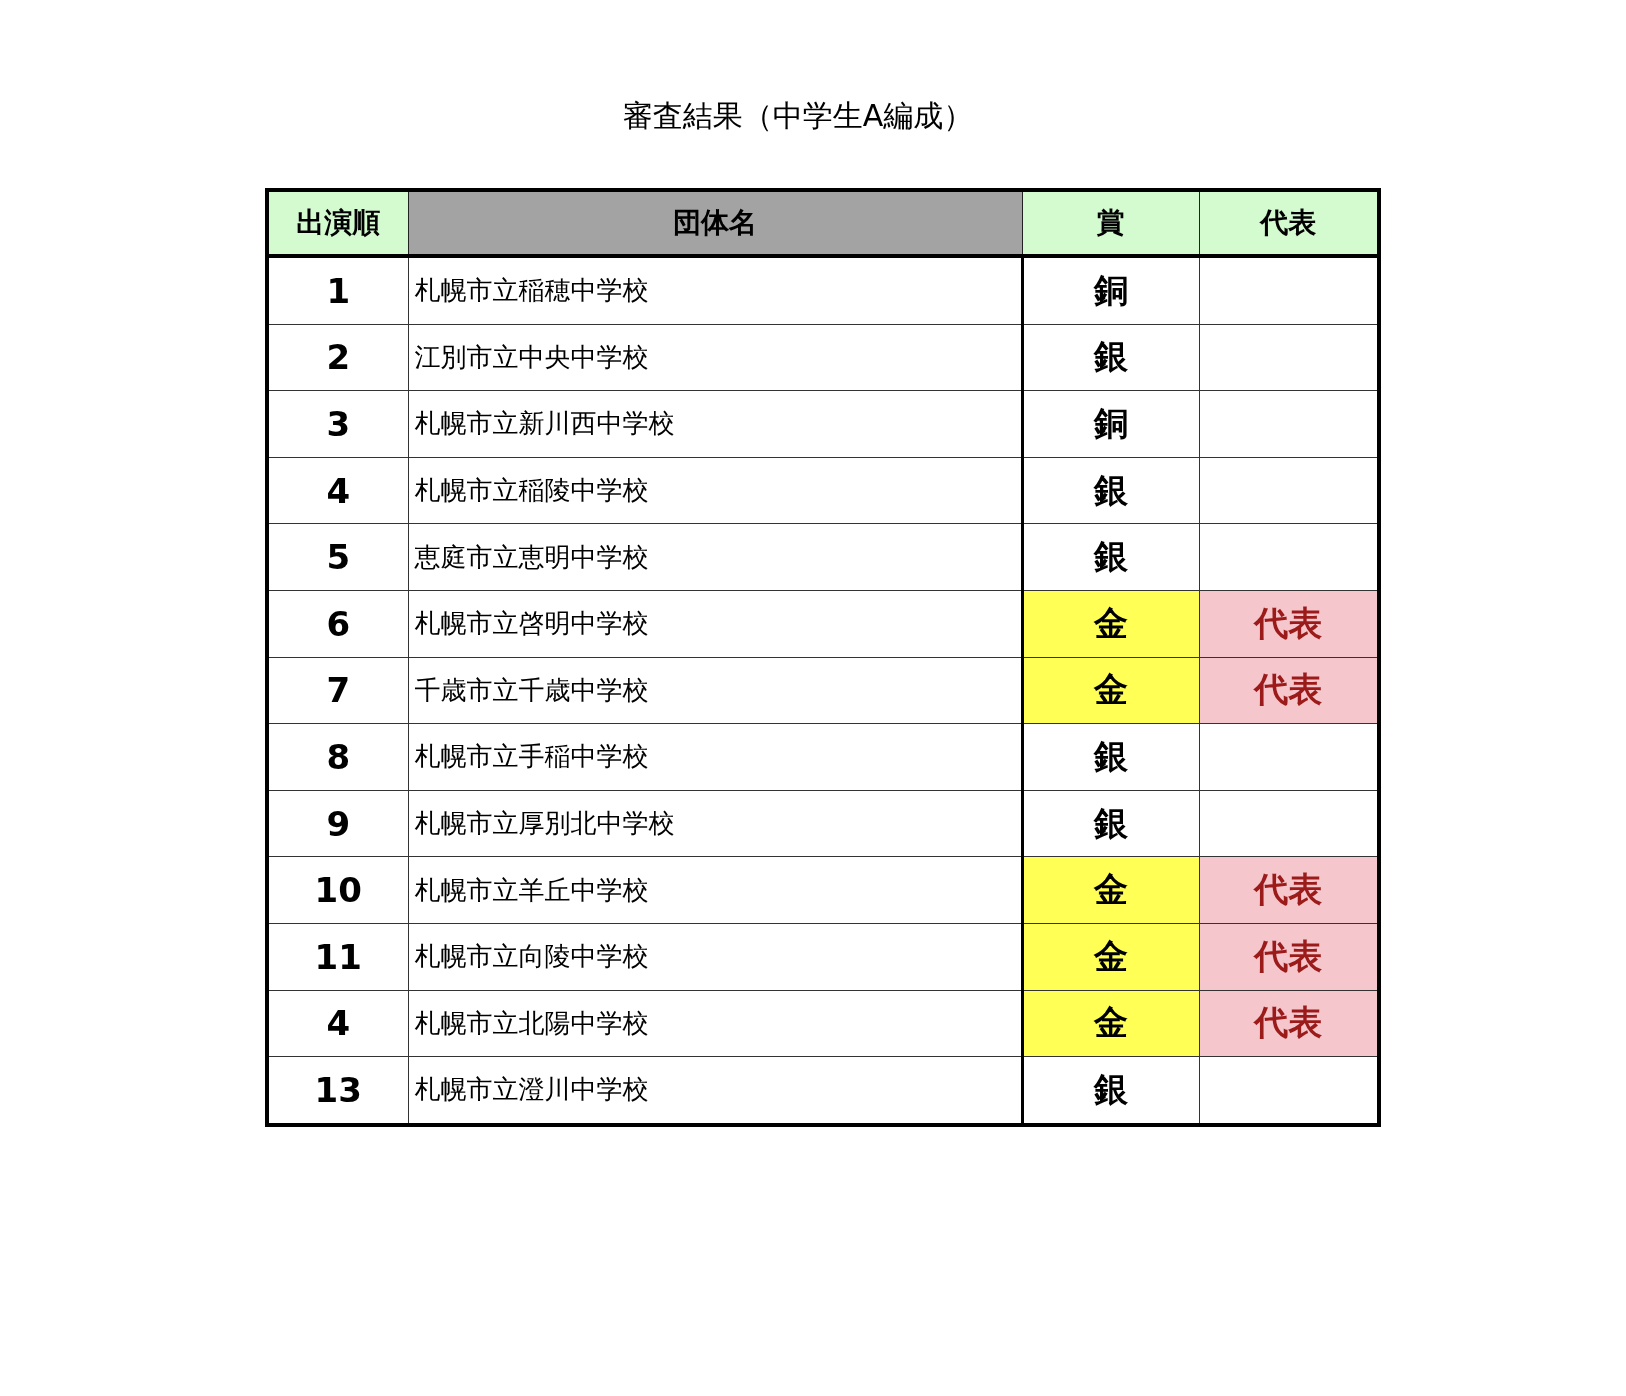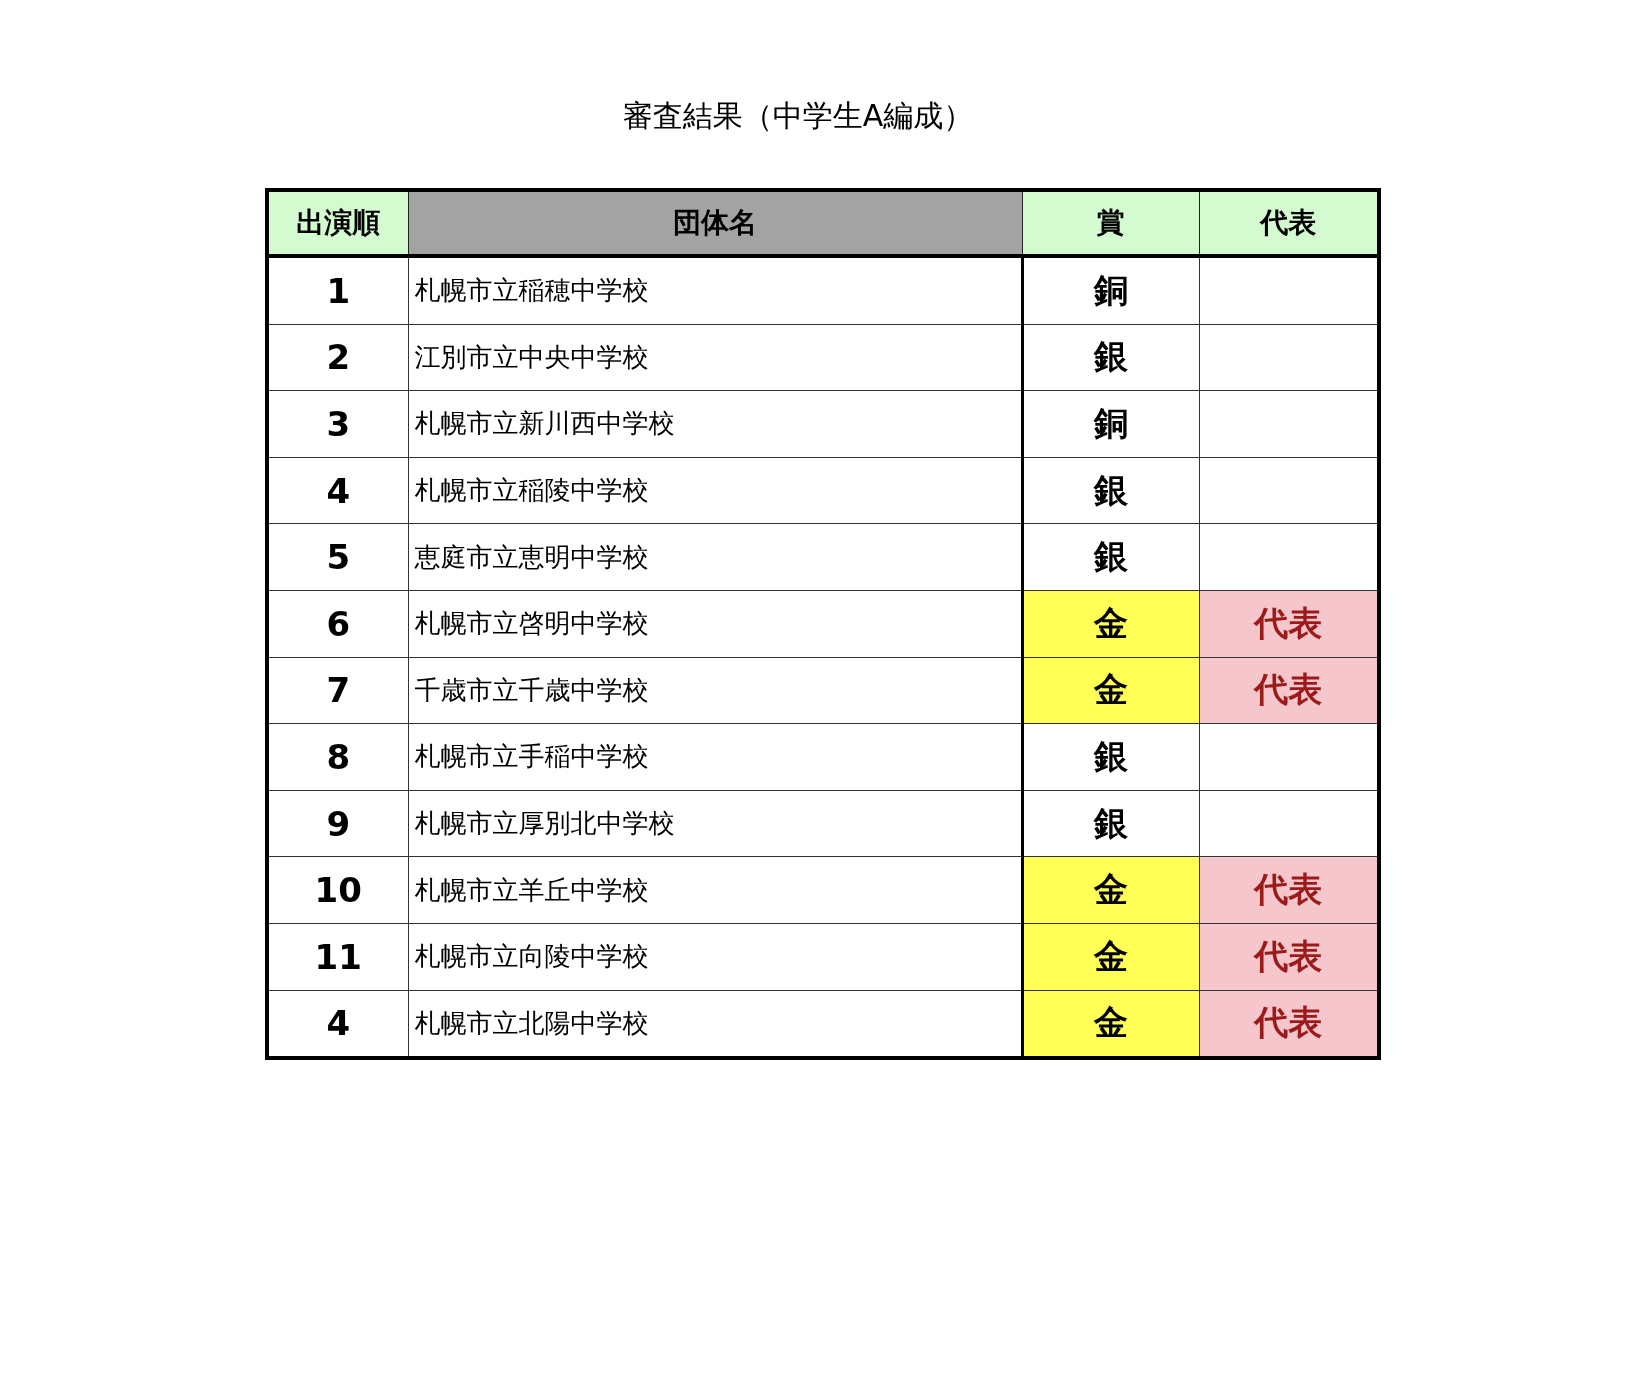--- a/index.html
+++ b/index.html
@@ -169,14 +169,20 @@
         <td class="name">札幌市立向陵中学校</td>
         <td class="prize gold" style="background: rgb(255, 255, 85);">金</td>
         <td class="rep rep-yes" style="background: rgb(245, 198, 204); color: rgb(155, 27, 27);">代表</td>
       </tr>
     <tr>
         <td class="order">4</td>
         <td class="name">札幌市立北陽中学校</td>
         <td class="prize gold" style="background: rgb(255, 255, 85);">金</td>
         <td class="rep rep-yes" style="background: rgb(245, 198, 204); color: rgb(155, 27, 27);">代表</td>
       </tr>
+    <tr>
+        <td class="order">13</td>
+        <td class="name">札幌市立澄川中学校</td>
+        <td class="prize">銀</td>
+        <td class="rep"></td>
+      </tr>
   </tbody>
 </table>
 
 </body></html>

